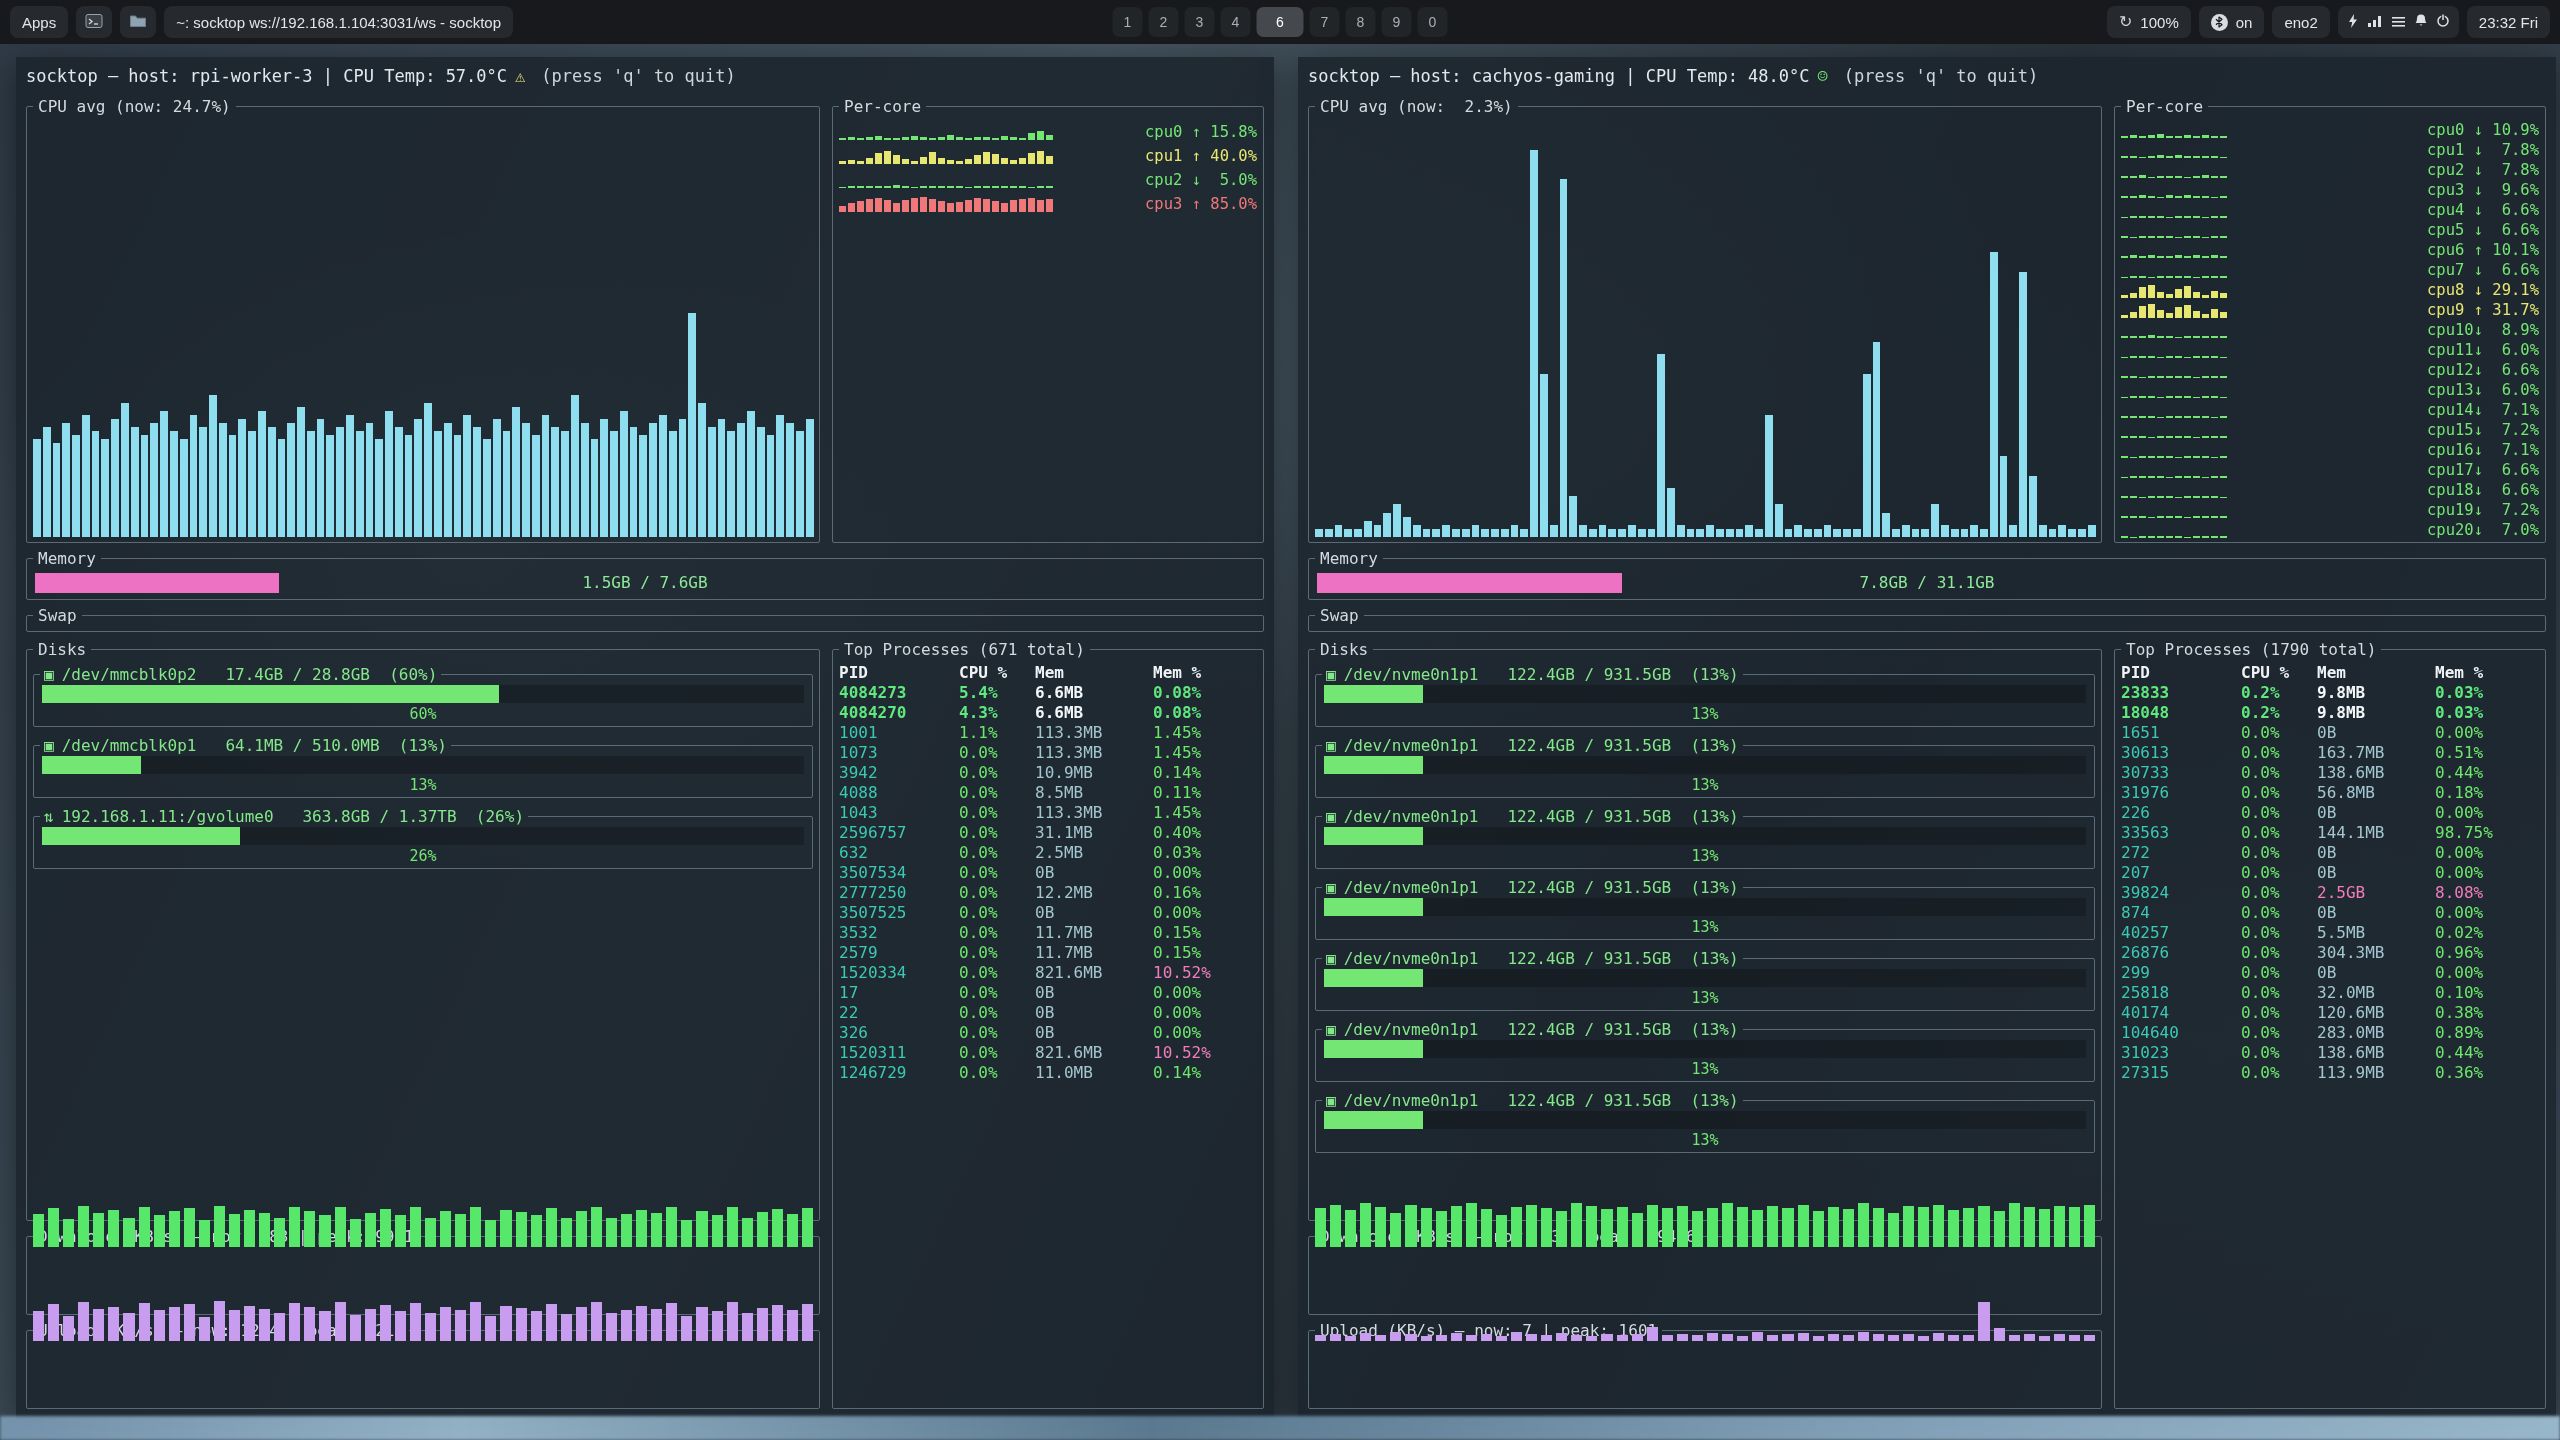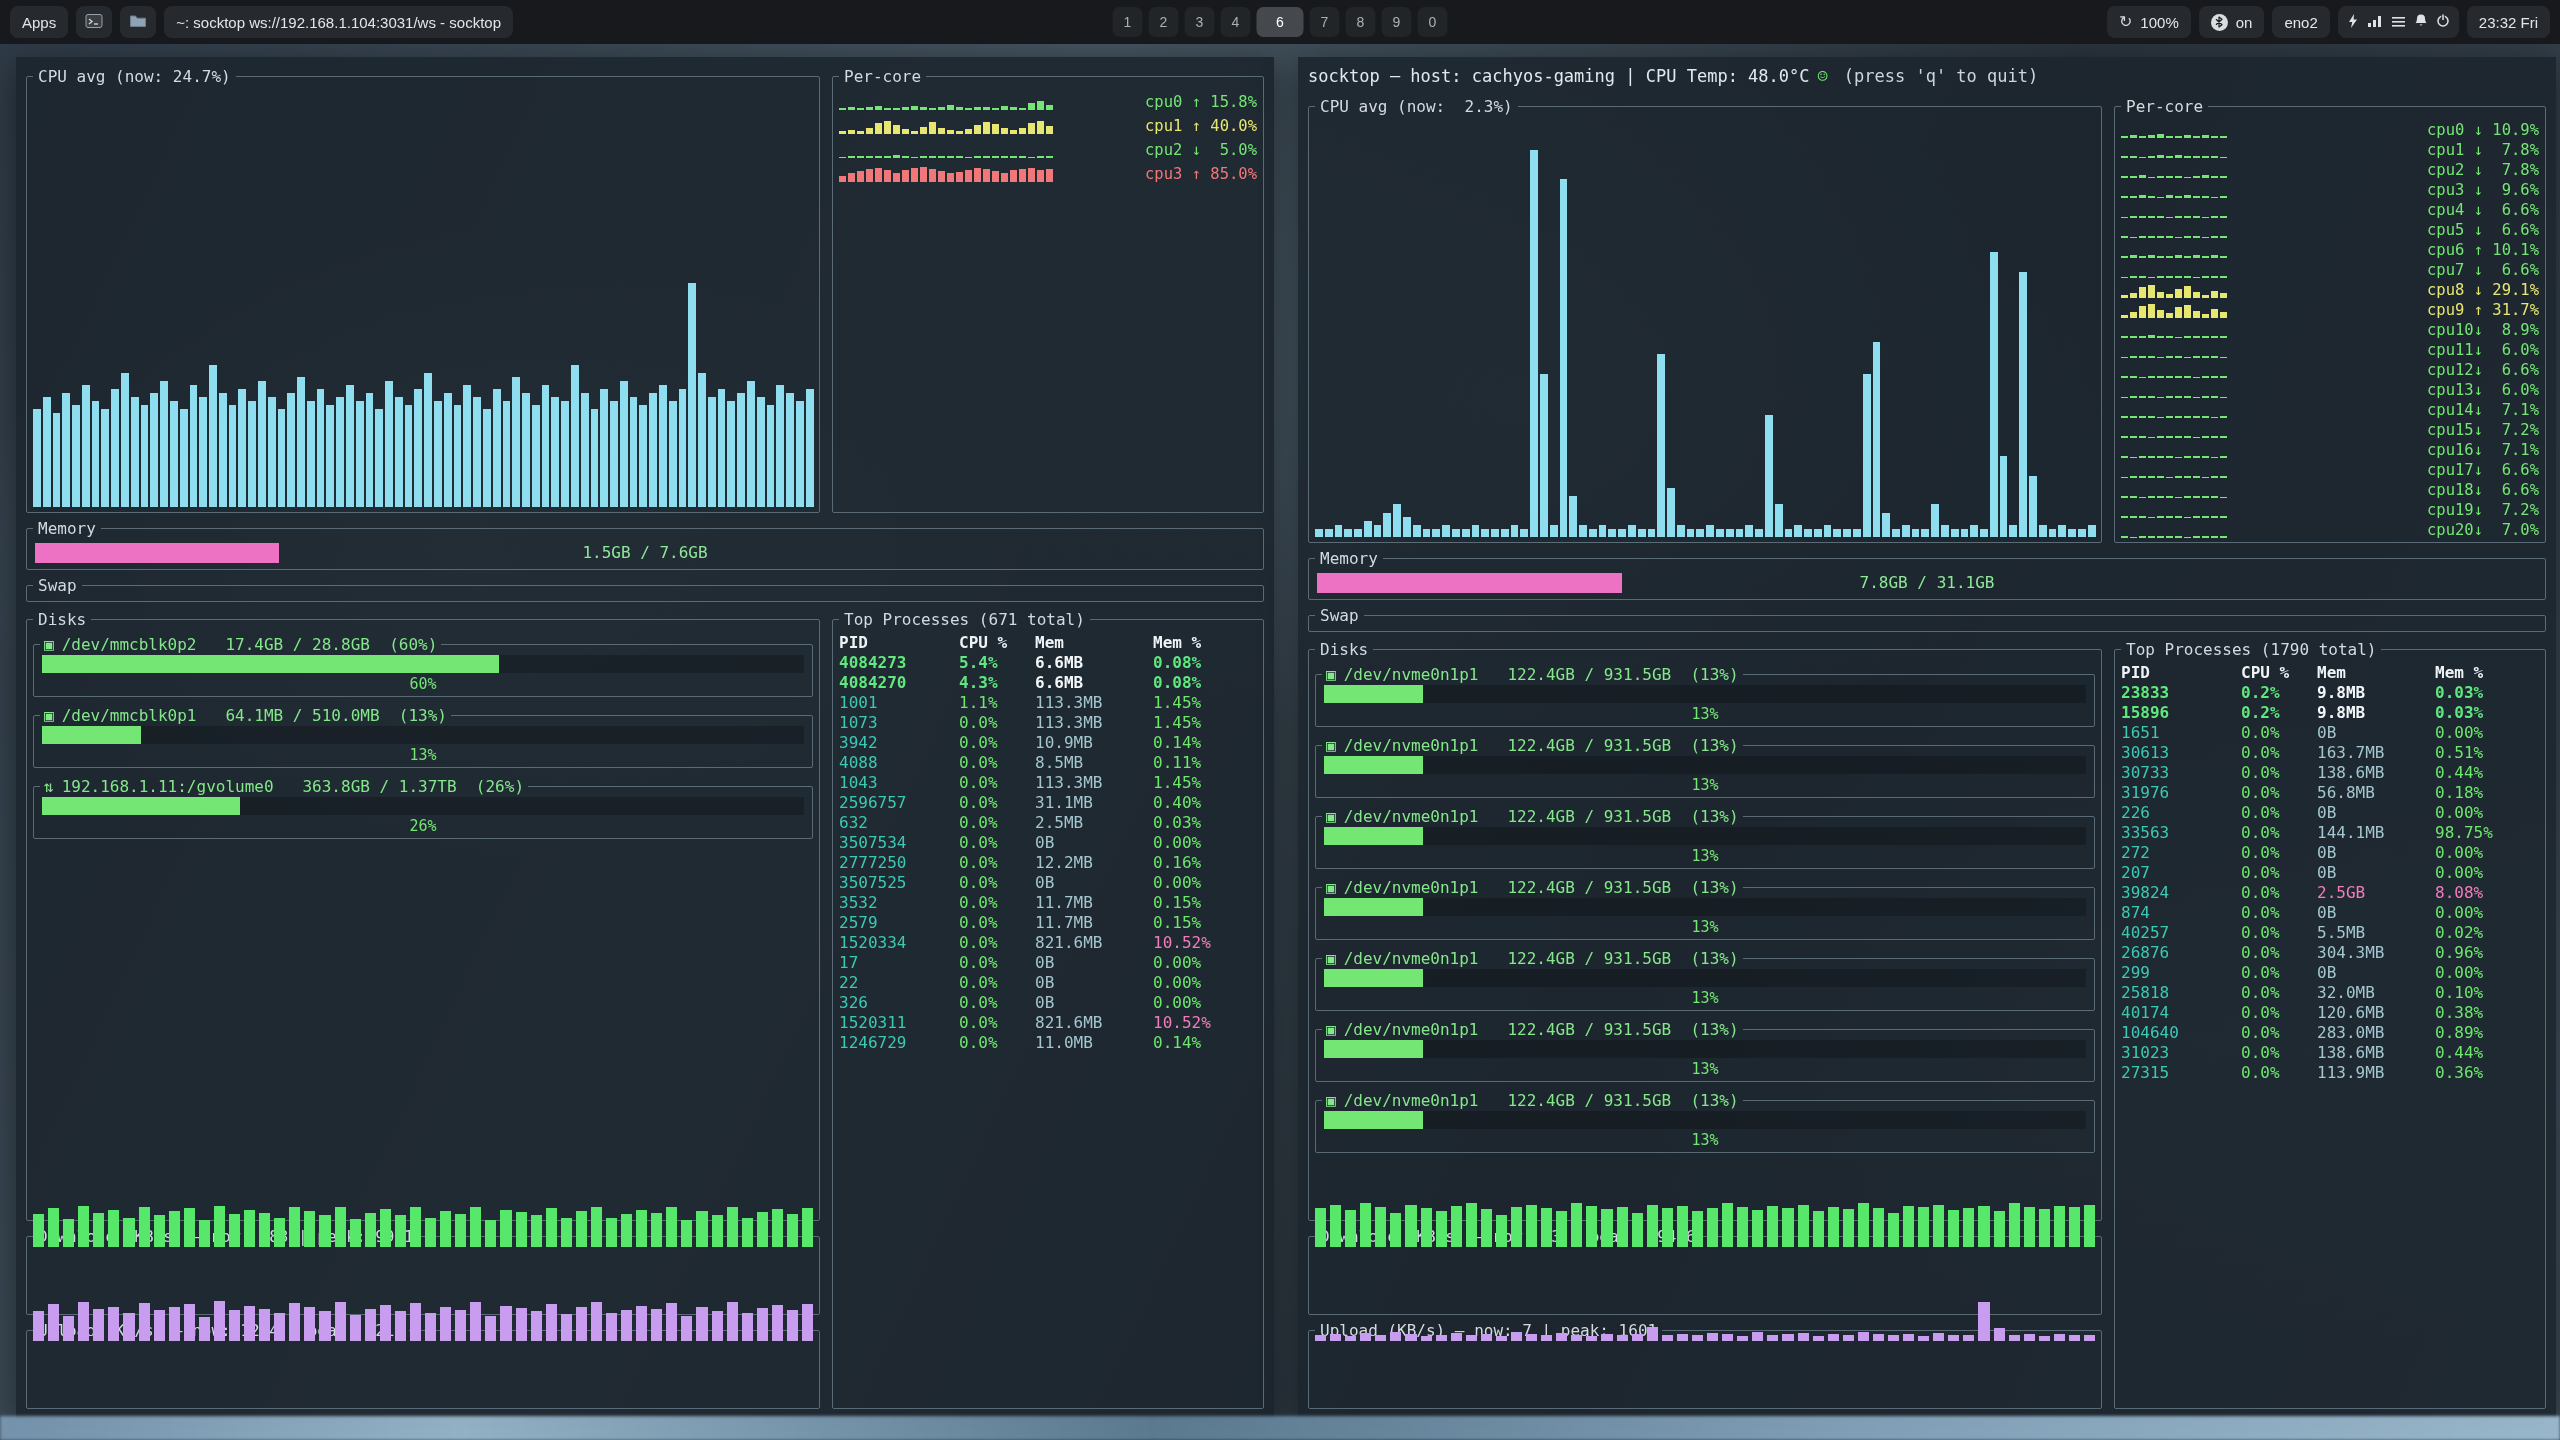--- a/index.html
+++ b/index.html
@@ -167,20 +167,21 @@
             <line x1="7" y1="1.5" x2="7" y2="7" stroke="#dfe3e7" stroke-width="1.5"></line>
           </svg></span>
     </div>
     <div class="pill">
       <span>23:32 Fri</span>
     </div>
   </div>
 </div>
 
 <div class="window m0">
+  <div class="win-title"><span class="t-host">socktop — host: rpi-worker-3 | CPU Temp: 57.0°C</span><span class="t-ic" style="color: rgb(230, 230, 112);">⚠</span><span class="t-quit">(press 'q' to quit)</span></div>
 
   <div class="row-top">
     <fieldset class="panel cpu-panel">
       <legend>CPU avg (now: 24.7%)</legend>
       <div class="hist">
           <div class="cbar" style="height: 24%; background: rgb(143, 222, 240);"></div>
           <div class="cbar" style="height: 27%; background: rgb(143, 222, 240);"></div>
           <div class="cbar" style="height: 23%; background: rgb(143, 222, 240);"></div>
           <div class="cbar" style="height: 28%; background: rgb(143, 222, 240);"></div>
           <div class="cbar" style="height: 25%; background: rgb(143, 222, 240);"></div>
@@ -1212,21 +1213,21 @@
     <fieldset class="panel procs-panel">
       <legend>Top Processes (1790 total)</legend>
       <div class="phead">
         <span>PID</span>
         <span>CPU %</span>
         <span>Mem</span>
         <span>Mem %</span>
       </div>
       <div>
           <div class="prow emph"><span class="pc pid">23833</span><span class="pc cpu">0.2%</span><span class="pc mem">9.8MB</span><span class="pc pct">0.03%</span></div>
-          <div class="prow emph"><span class="pc pid">15896</span><span class="pc cpu">0.2%</span><span class="pc mem">9.8MB</span><span class="pc pct">0.03%</span></div>
+          <div class="prow emph"><span class="pc pid">18048</span><span class="pc cpu">0.2%</span><span class="pc mem">9.8MB</span><span class="pc pct">0.03%</span></div>
           <div class="prow"><span class="pc pid">1651</span><span class="pc cpu">0.0%</span><span class="pc mem">0B</span><span class="pc pct">0.00%</span></div>
           <div class="prow"><span class="pc pid">30613</span><span class="pc cpu">0.0%</span><span class="pc mem">163.7MB</span><span class="pc pct">0.51%</span></div>
           <div class="prow"><span class="pc pid">30733</span><span class="pc cpu">0.0%</span><span class="pc mem">138.6MB</span><span class="pc pct">0.44%</span></div>
           <div class="prow"><span class="pc pid">31976</span><span class="pc cpu">0.0%</span><span class="pc mem">56.8MB</span><span class="pc pct">0.18%</span></div>
           <div class="prow"><span class="pc pid">226</span><span class="pc cpu">0.0%</span><span class="pc mem">0B</span><span class="pc pct">0.00%</span></div>
           <div class="prow"><span class="pc pid">33563</span><span class="pc cpu">0.0%</span><span class="pc mem">144.1MB</span><span class="pc pct">98.75%</span></div>
           <div class="prow"><span class="pc pid">272</span><span class="pc cpu">0.0%</span><span class="pc mem">0B</span><span class="pc pct">0.00%</span></div>
           <div class="prow"><span class="pc pid">207</span><span class="pc cpu">0.0%</span><span class="pc mem">0B</span><span class="pc pct">0.00%</span></div>
           <div class="prow"><span class="pc pid">39824</span><span class="pc cpu">0.0%</span><span class="pc mem warn">2.5GB</span><span class="pc pct warn">8.08%</span></div>
           <div class="prow"><span class="pc pid">874</span><span class="pc cpu">0.0%</span><span class="pc mem">0B</span><span class="pc pct">0.00%</span></div>

